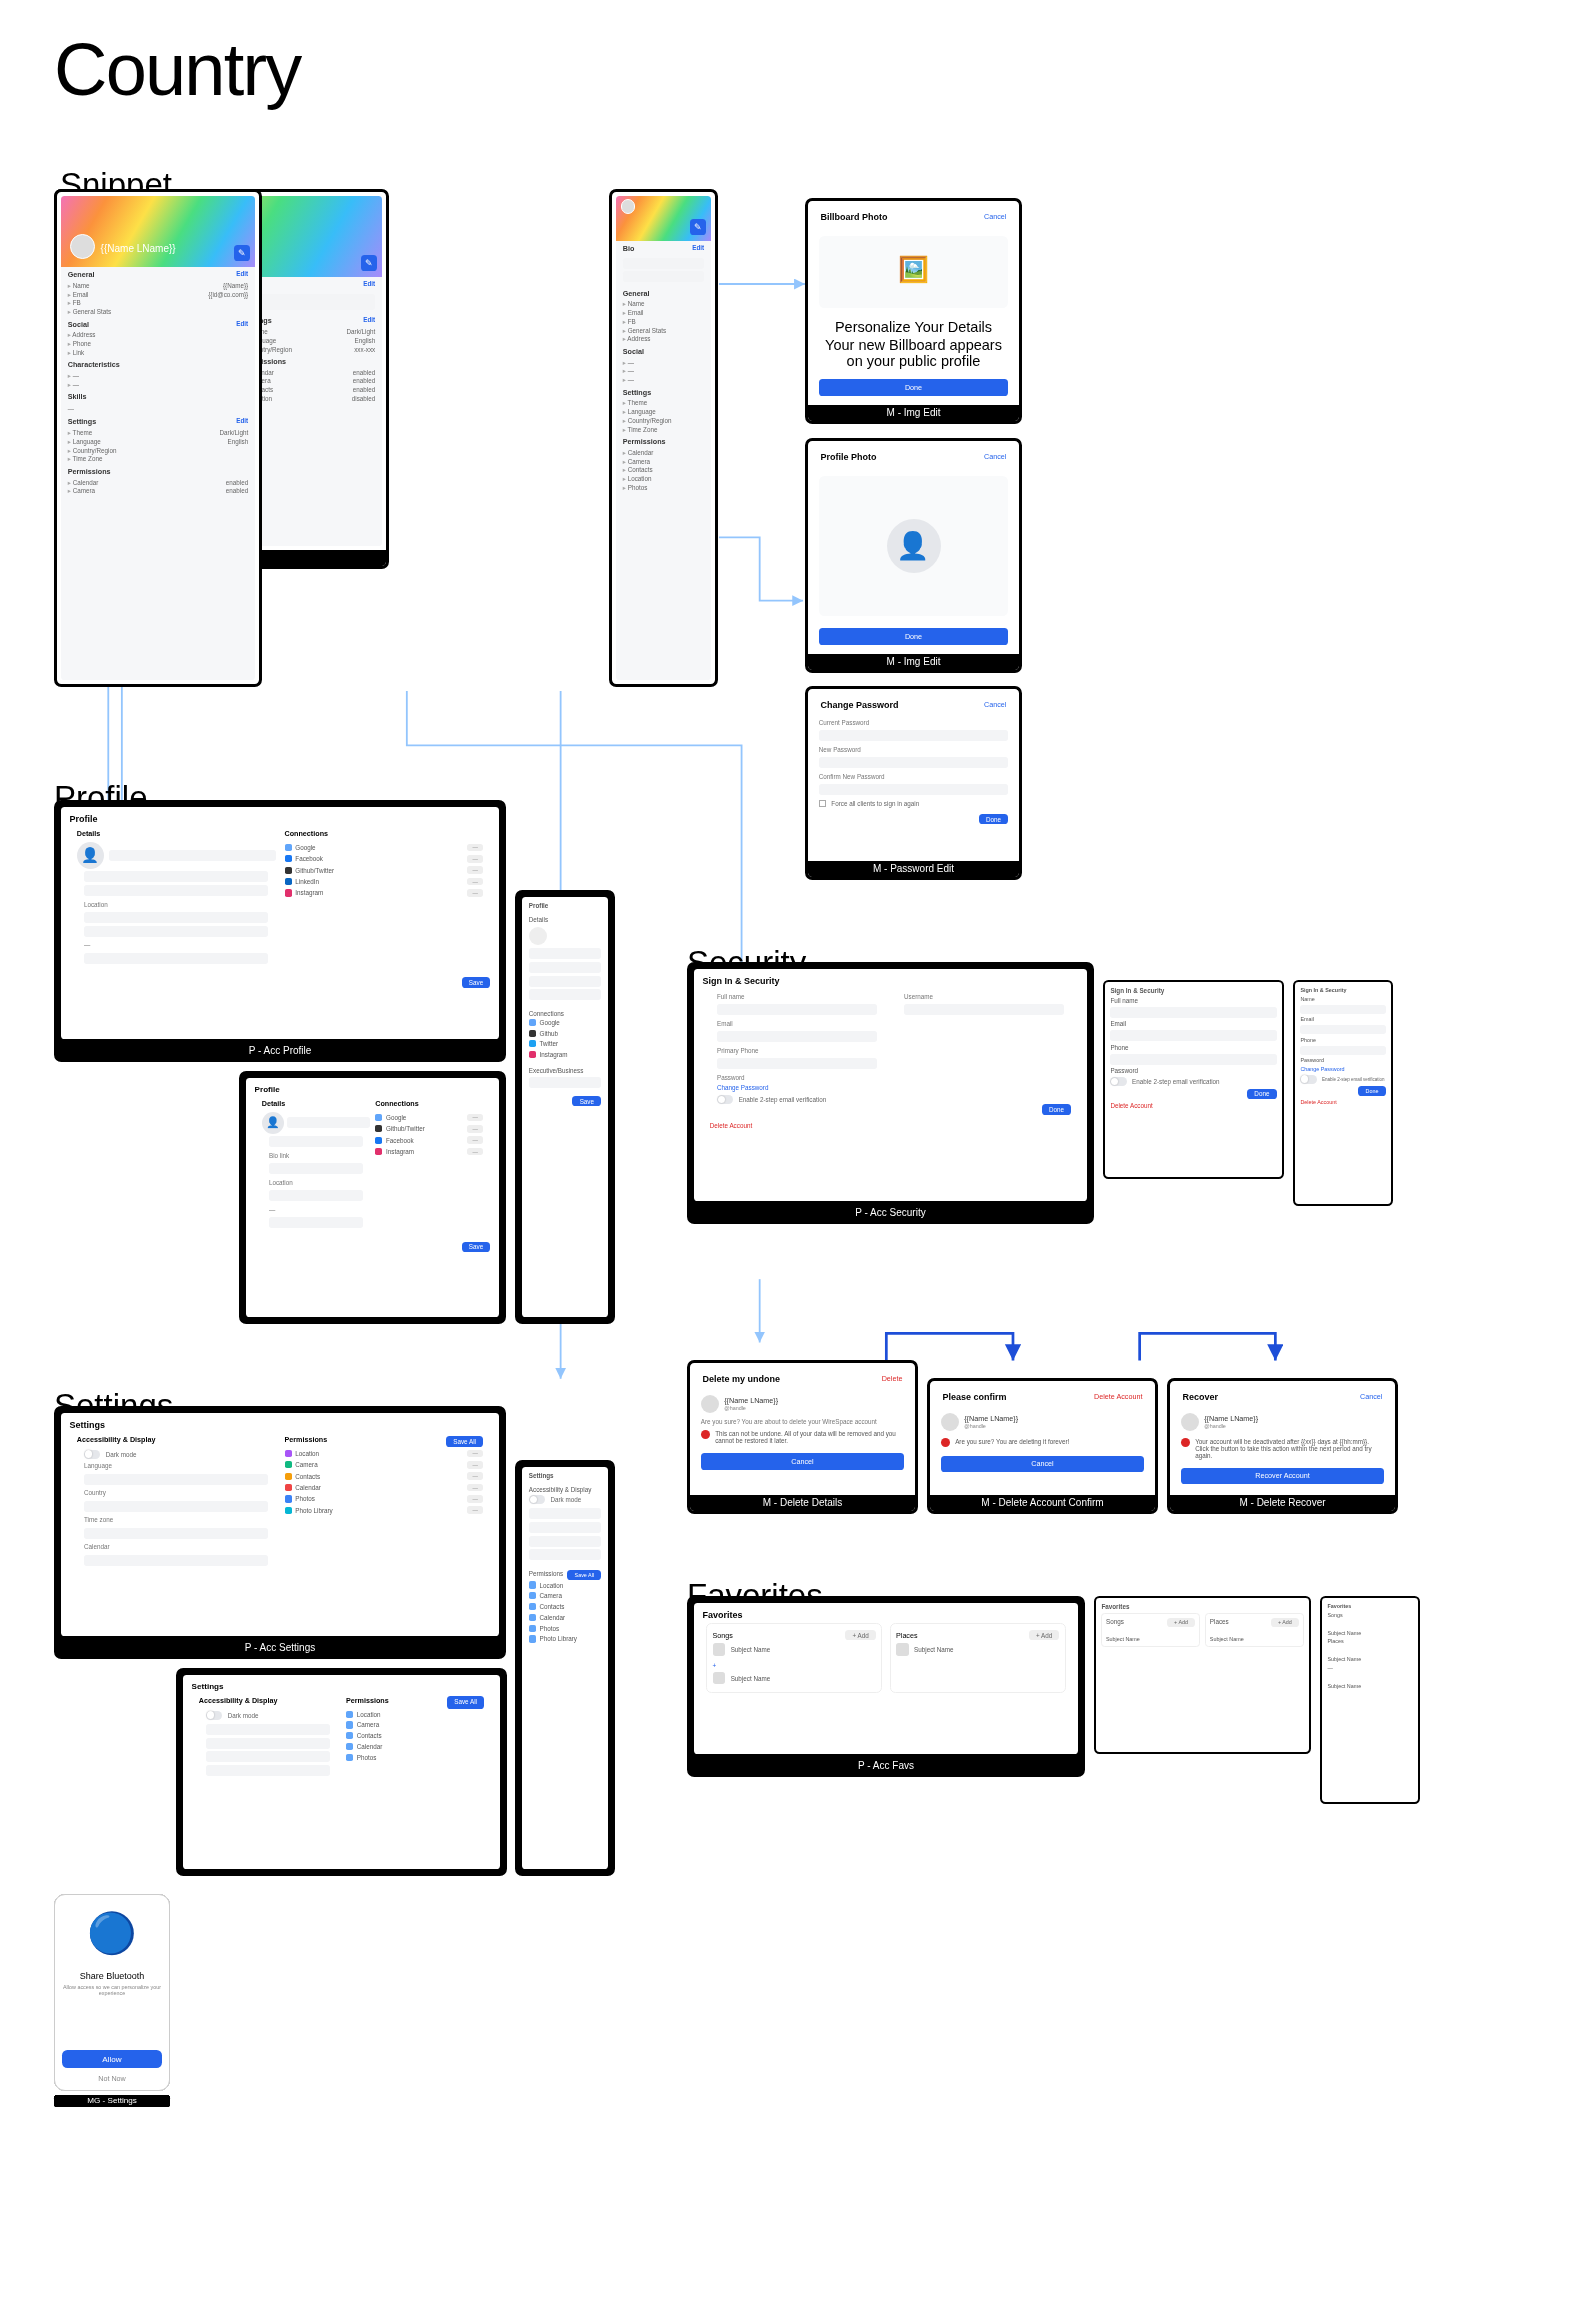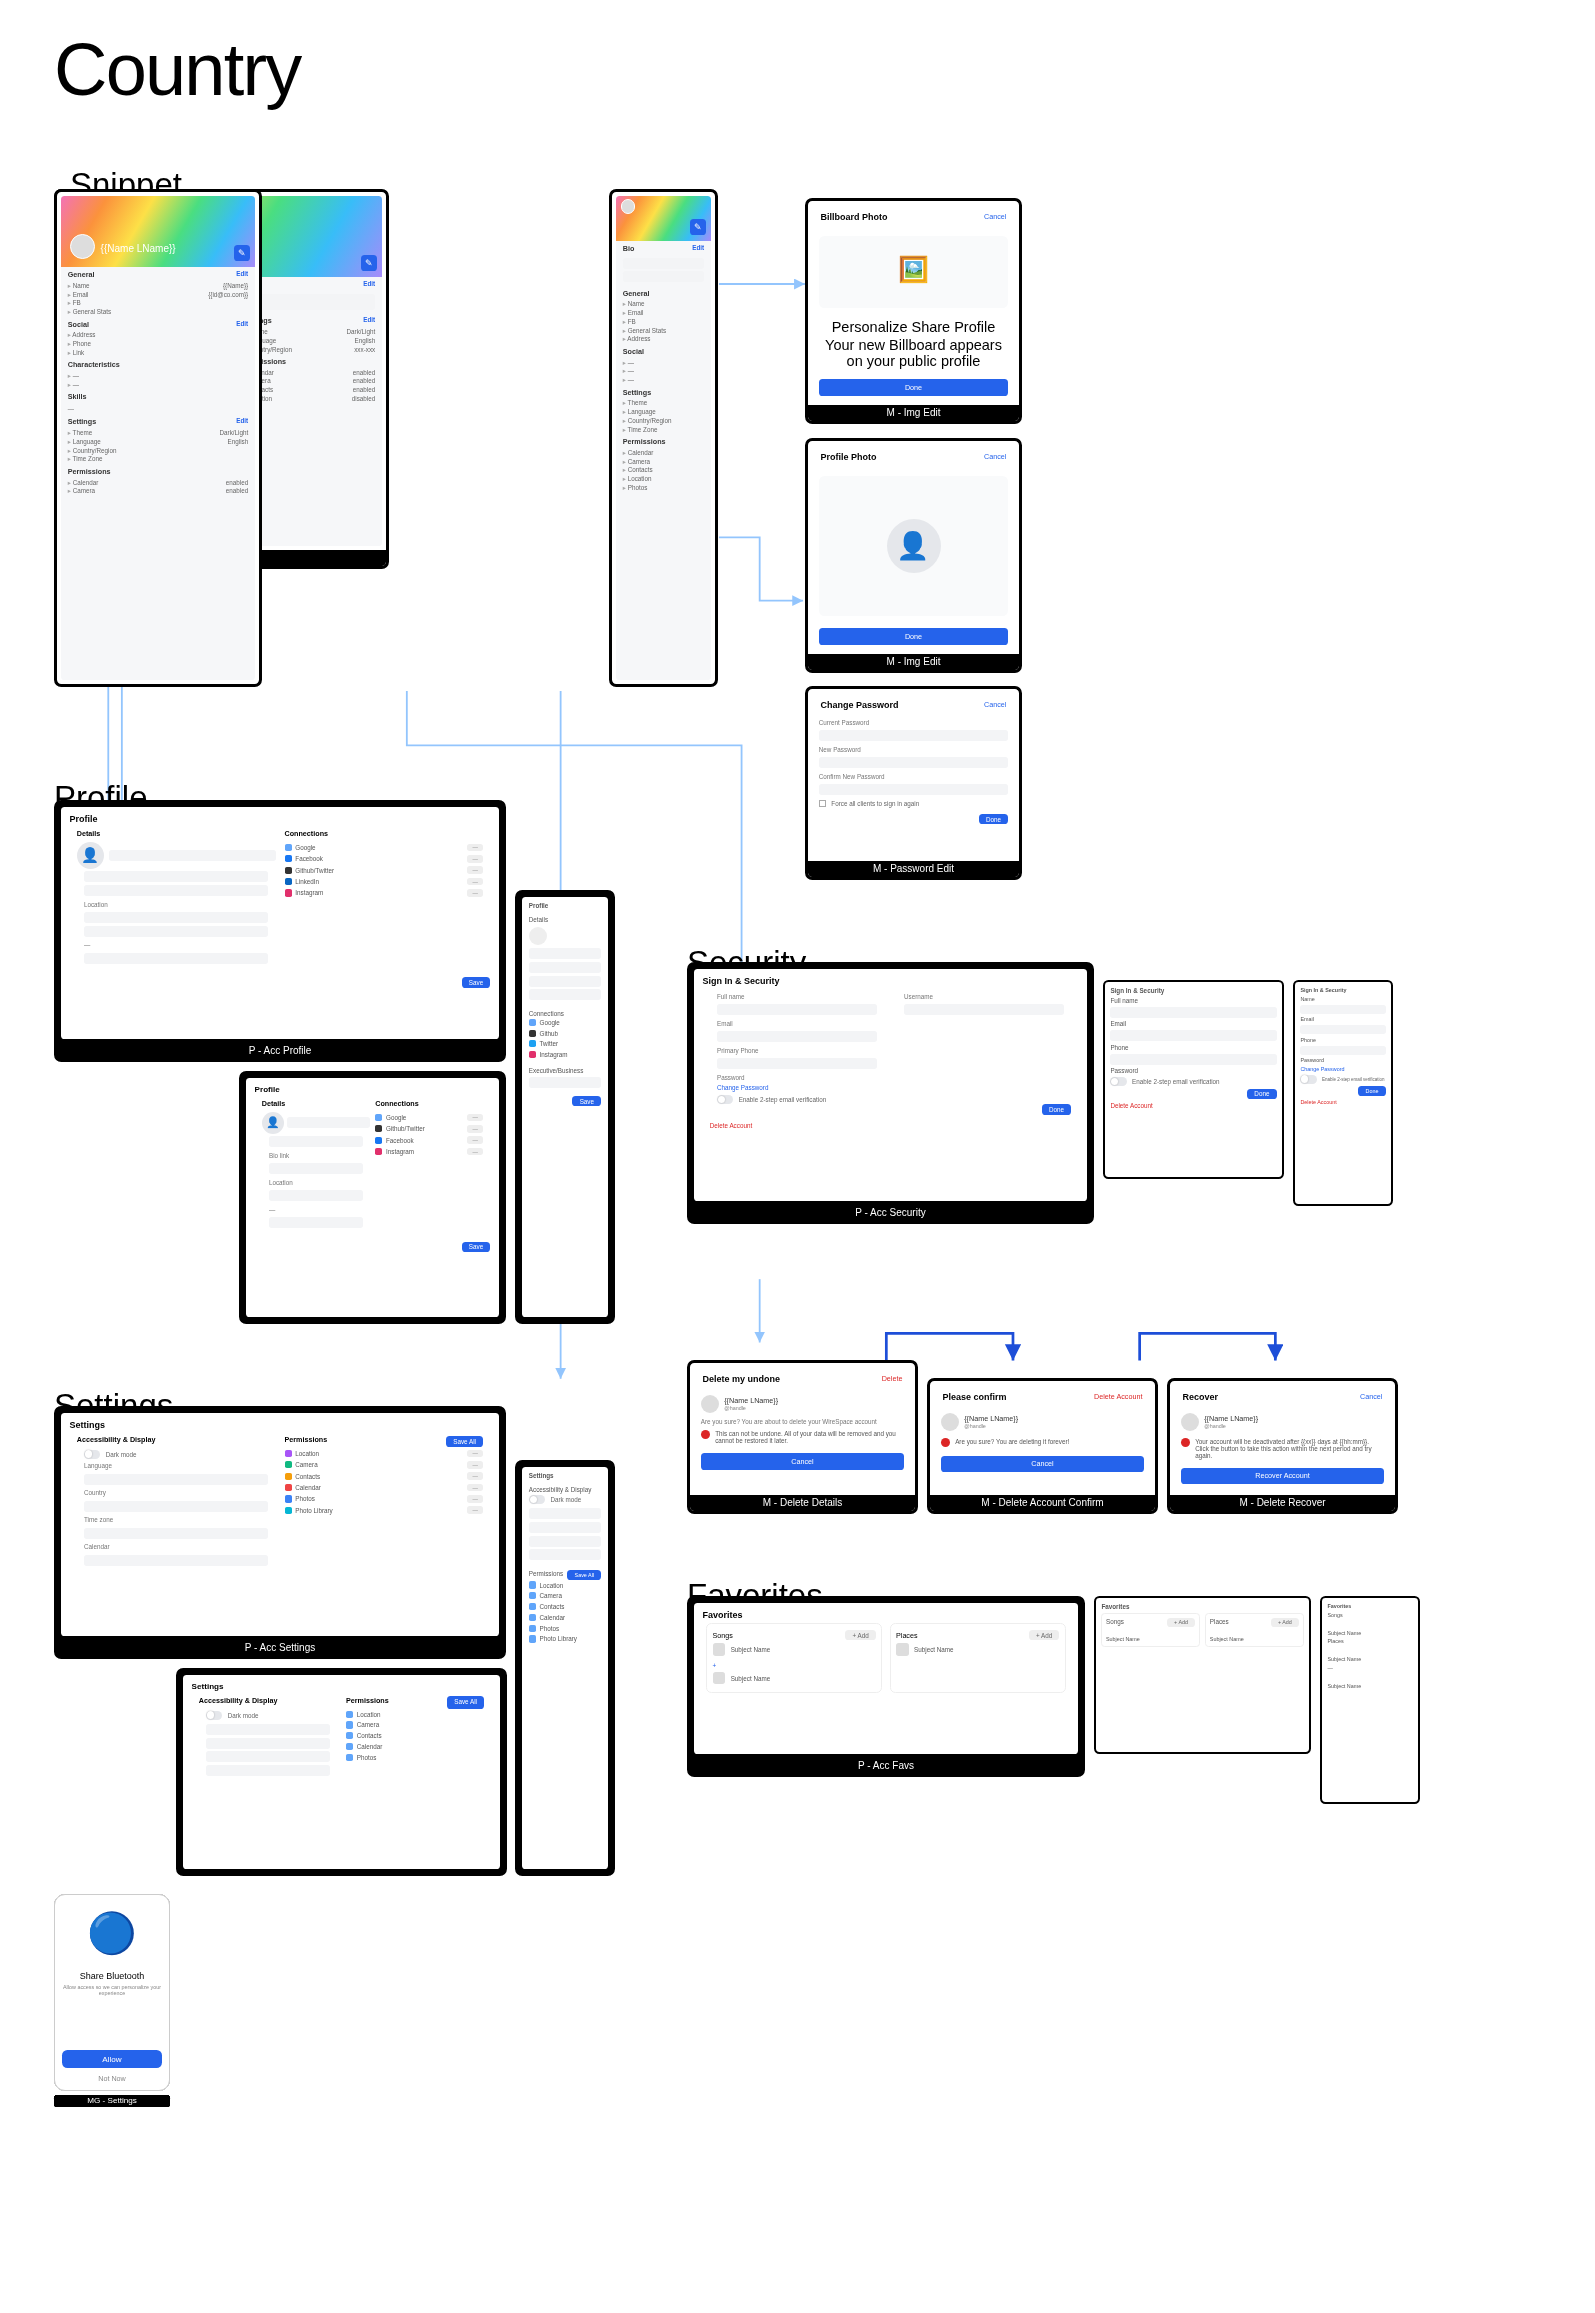--- a/index.html
+++ b/index.html
@@ -142,21 +142,21 @@
 
   <path d="M 560 640 L 560 1400" stroke="#93c5fd" stroke-width="2" fill="none" marker-end="url(#ah)"></path>
 
   <path d="M 460 1850 L 460 1920" stroke="#93c5fd" stroke-width="2" fill="none" marker-end="url(#ah)"></path>
 
   <path d="M 780 1290 L 780 1360" stroke="#93c5fd" stroke-width="2" fill="none" marker-end="url(#ah)"></path>
   <path d="M 920 1380 L 920 1350 L 1060 1350 L 1060 1380" stroke="#1d4ed8" stroke-width="3" fill="none" marker-end="url(#ah2)"></path>
   <path d="M 1200 1380 L 1200 1350 L 1350 1350 L 1350 1380" stroke="#1d4ed8" stroke-width="3" fill="none" marker-end="url(#ah2)"></path>
 </svg>
 
-<h2 style="position:absolute;left:16px;top:27px;">Snippet</h2>
+<h2 style="position:absolute;left:6px;top:27px;">Snippet</h2>
 
 <div class="frame" style="left:0; top:77px; width:335px; height:380px;">
   <div class="frame-body">
     <div class="billboard">
       <div class="avatar"></div>
       <span class="name">{{Name LName}}</span>
       <span class="sub">@handle</span>
       <div class="edit"></div>
     </div>
     <div class="grid-area" style="flex:1; display:flex;">
@@ -418,21 +418,21 @@
 <div class="frame" style="left:751px; top:86px; width:217px; height:226px;">
   <div class="frame-body">
     <div class="modal-title">
           <span>Billboard Photo</span>
           <span class="cancel">Cancel</span>
         </div>
     <div class="placeholder">
       <div class="ph-icon">🖼️</div>
     </div>
     <div style="text-align:center;padding:3.6px 9px;">
-      <div class="ph-title">Personalize Share Profile</div>
+      <div class="ph-title">Personalize Your Details</div>
       <div class="ph-sub" style="padding:1.8px 0">Your new Billboard appears on your public profile</div>
     </div>
     <div class="btn">Done</div>
   </div>
   <div class="frame-caption">M - Img Edit</div>
 </div>
 
 <div class="frame" style="left:751px; top:326px; width:217px; height:235px;">
   <div class="frame-body">
     <div class="modal-title">

